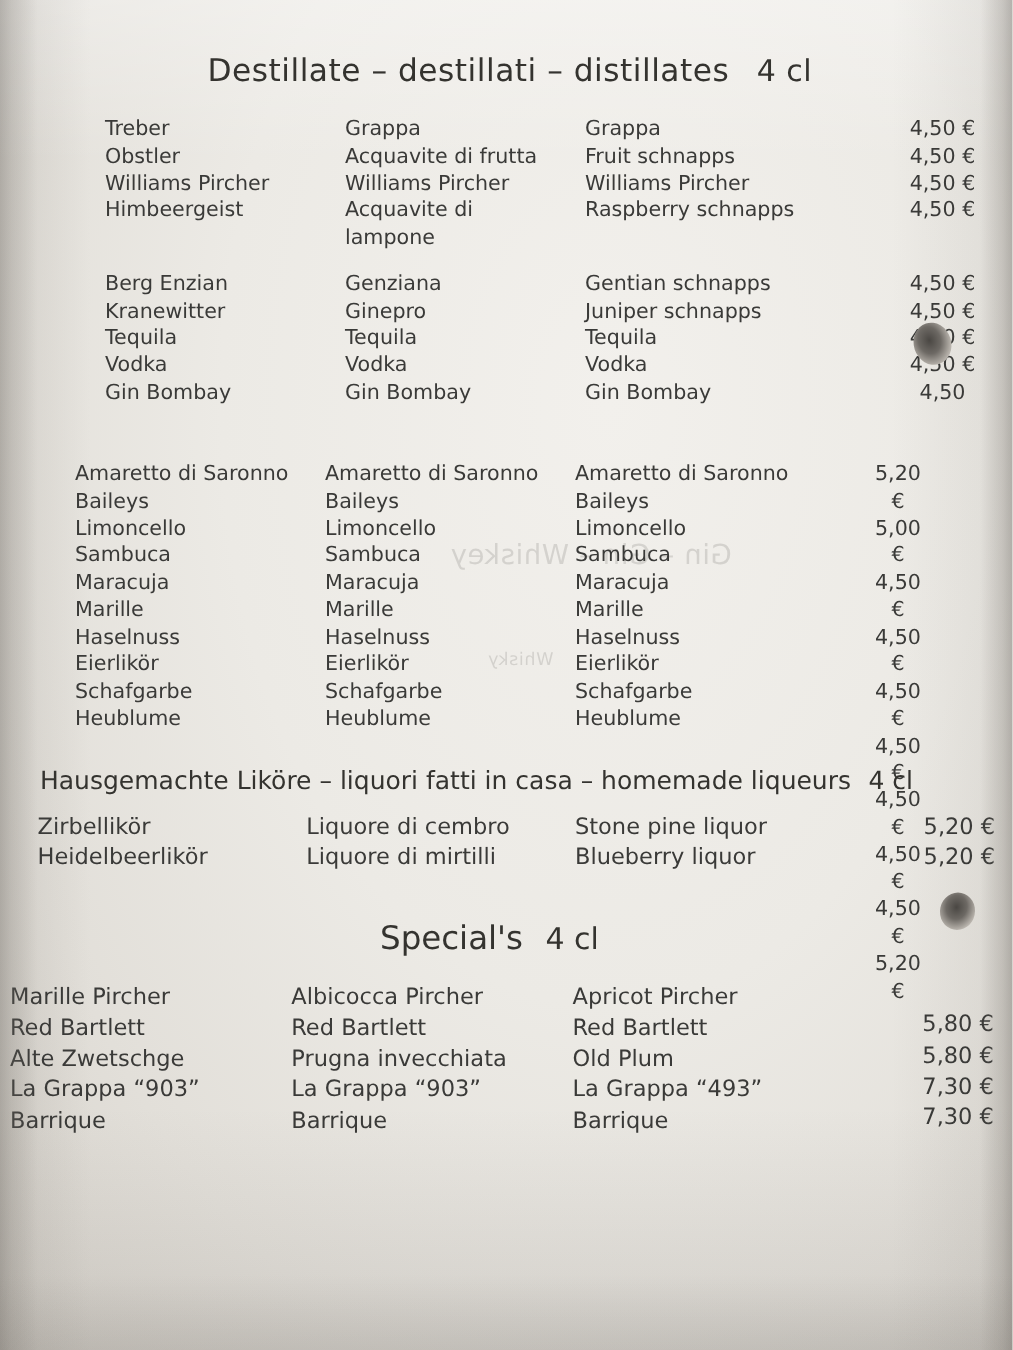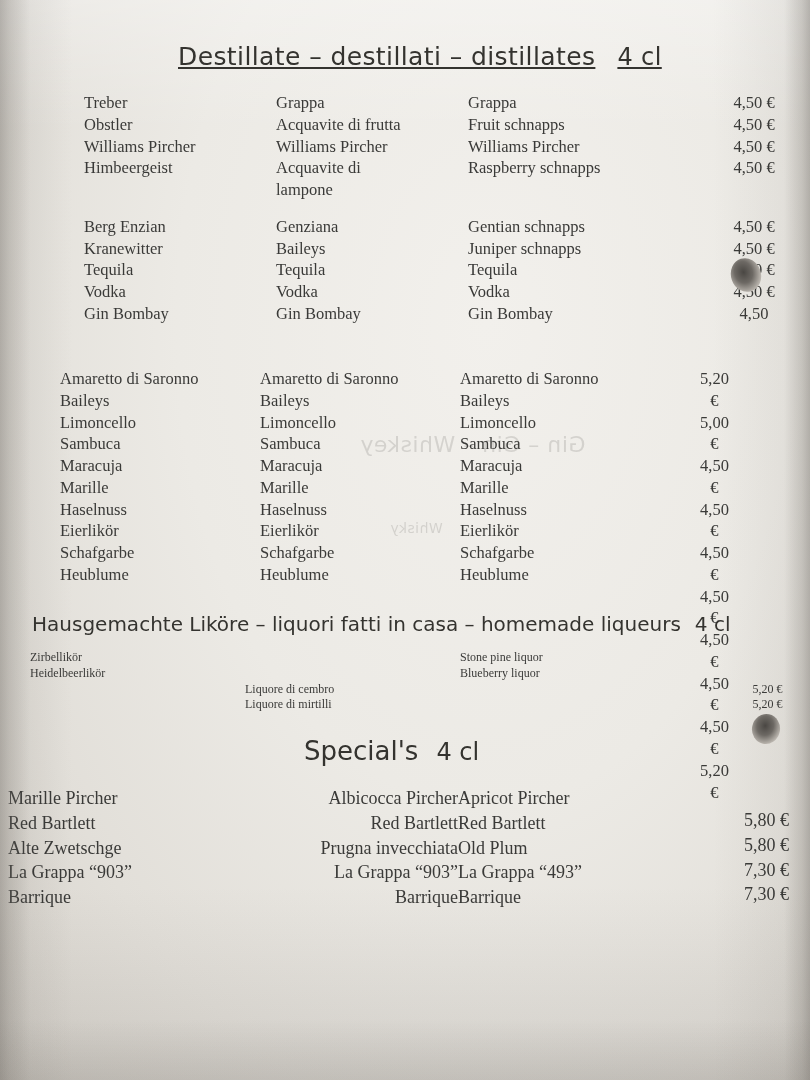--- a/index.html
+++ b/index.html
@@ -49,43 +49,41 @@
   h2.section-title {
     margin: 0;
     font-weight: 400;
     color: #34332f;
     font-family: "DejaVu Sans", sans-serif;
   }
 
   .grid-row {
     display: grid;
     align-items: start;
-    font-family: Liberation Serif, serif;
   }
 
   .col {
     white-space: pre-line;
   }
 
   .price-col {
     text-align: center;
   }
 
   .line {
     line-height: 1.32;
   }
 
   
   #destillate-title {
     position: absolute;
-    left: 178px;
+    left: 166px;
     top: 42px;
     font-size: 25px;
     letter-spacing: 0.4px;
-    text-decoration: underline;
   }
   #destillate-title .cl {
     margin-left: 22px;
     font-size: 24px;
   }
   .destillate-body {
     position: absolute;
     top: 92px;
     left: 0;
     width: 810px;
@@ -133,21 +131,21 @@
     left: 32px;
     top: 612px;
     font-size: 20px;
   }
   #hausgemacht-title .cl { margin-left: 14px; }
   .hausgemacht-body {
     position: absolute;
     top: 650px;
     left: 0;
     width: 810px;
-    font-size: 12px;
+    font-size: 18px;
   }
   .hausgemacht-body .cols {
     display: grid;
     grid-template-columns: 30px 215px 215px 265px 1fr;
   }
   .hausgemacht-body .c1 { grid-column: 2; }
   .hausgemacht-body .c2 { grid-column: 3; }
   .hausgemacht-body .c3 { grid-column: 4; }
   .hausgemacht-body .c4 { grid-column: 5; }
 
@@ -165,21 +163,21 @@
     top: 786px;
     left: 0;
     width: 810px;
     font-size: 18px;
   }
   .specials-body .cols {
     display: grid;
     grid-template-columns: 8px 225px 225px 265px 1fr;
   }
   .specials-body .c1 { grid-column: 2; }
-  .specials-body .c2 { grid-column: 3; text-align: right; }
+  .specials-body .c2 { grid-column: 3; }
   .specials-body .c3 { grid-column: 4; }
   .specials-body .c4 { grid-column: 5; }
   .specials-body .line { line-height: 1.38; }
 
   
   .hole {
     position: absolute;
     background: radial-gradient(ellipse at 45% 40%, #4a4743 0%, #6d6964 38%, #b9b4ad 72%, rgba(220,216,210,0) 100%);
     border-radius: 50%;
     pointer-events: none;
@@ -246,21 +244,21 @@
 4,50 €</div>
       </div>
       <div class="group-gap"></div>
       <div class="cols grid-row">
         <div class="col line c1">Berg Enzian
 Kranewitter
 Tequila
 Vodka
 Gin Bombay</div>
         <div class="col line c2">Genziana
-Baileys
+Ginepro
 Tequila
 Vodka
 Gin Bombay</div>
         <div class="col line c3">Gentian schnapps
 Juniper schnapps
 Tequila
 Vodka
 Gin Bombay</div>
         <div class="col line c4 price-col">4,50 €
 4,50 €
@@ -317,24 +315,24 @@
     </div>
 
     <h2 class="section-title" id="hausgemacht-title">
       <span>Hausgemachte Liköre – liquori fatti in casa – homemade liqueurs</span><span class="cl">4 cl</span>
     </h2>
 
     <div class="hausgemacht-body">
       <div class="cols grid-row">
         <div class="col line c1">Zirbellikör
 Heidelbeerlikör</div>
+        <div class="col line c2">Liquore di cembro
+Liquore di mirtilli</div>
         <div class="col line c3">Stone pine liquor
 Blueberry liquor</div>
-        <div class="col line c2">Liquore di cembro
-Liquore di mirtilli</div>
         <div class="col line c4 price-col">5,20 €
 5,20 €</div>
       </div>
     </div>
 
     <h2 class="section-title" id="specials-title">
       <span>Special's</span><span class="cl">4 cl</span>
     </h2>
 
     <div class="specials-body">

